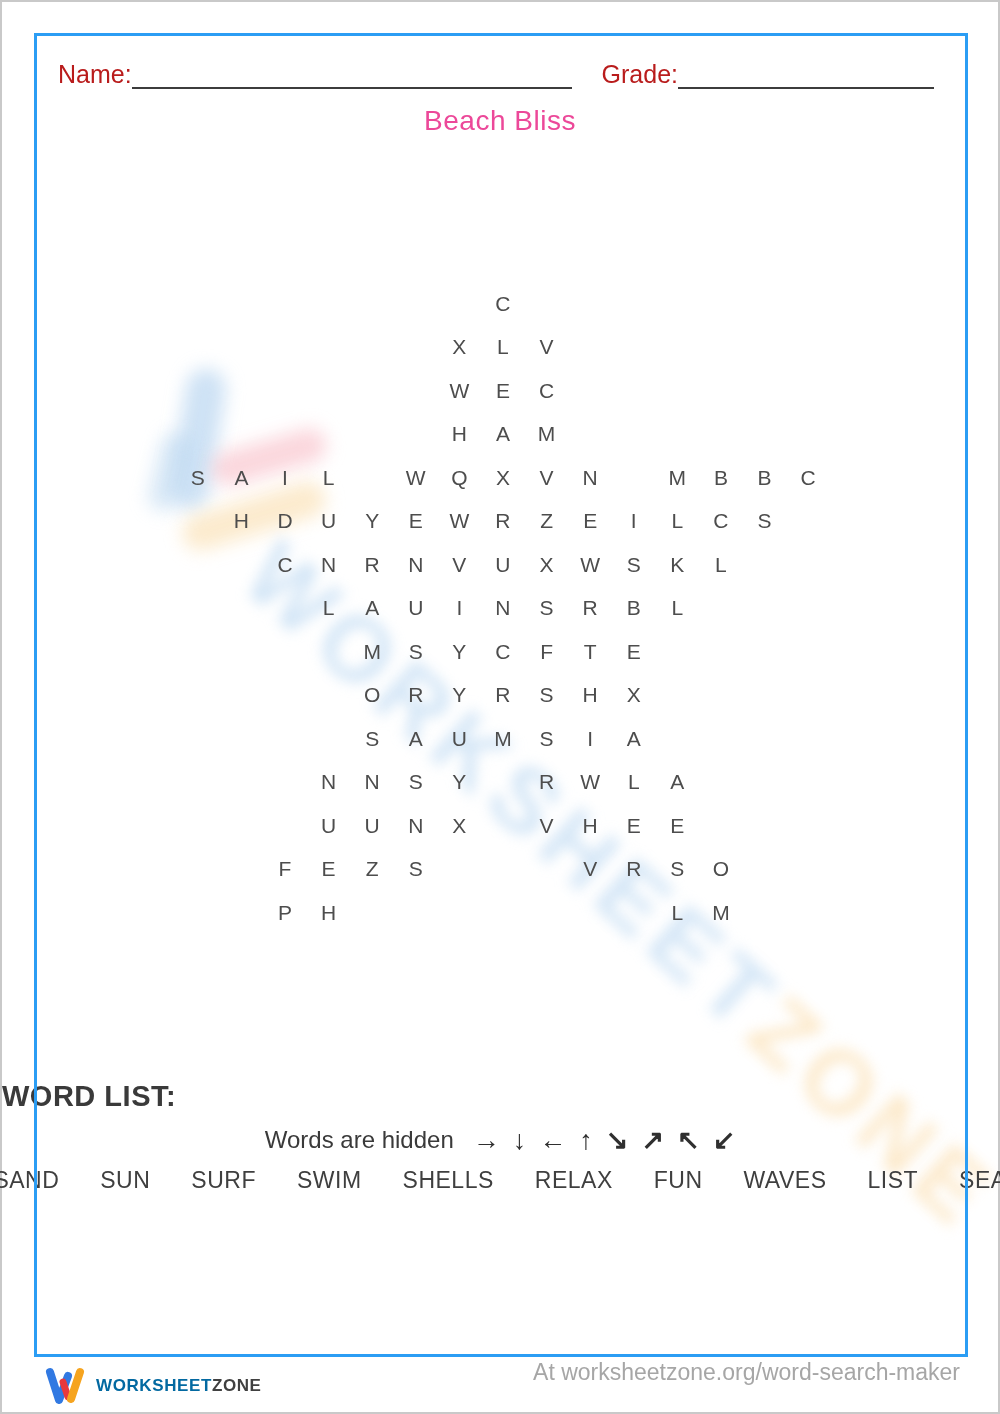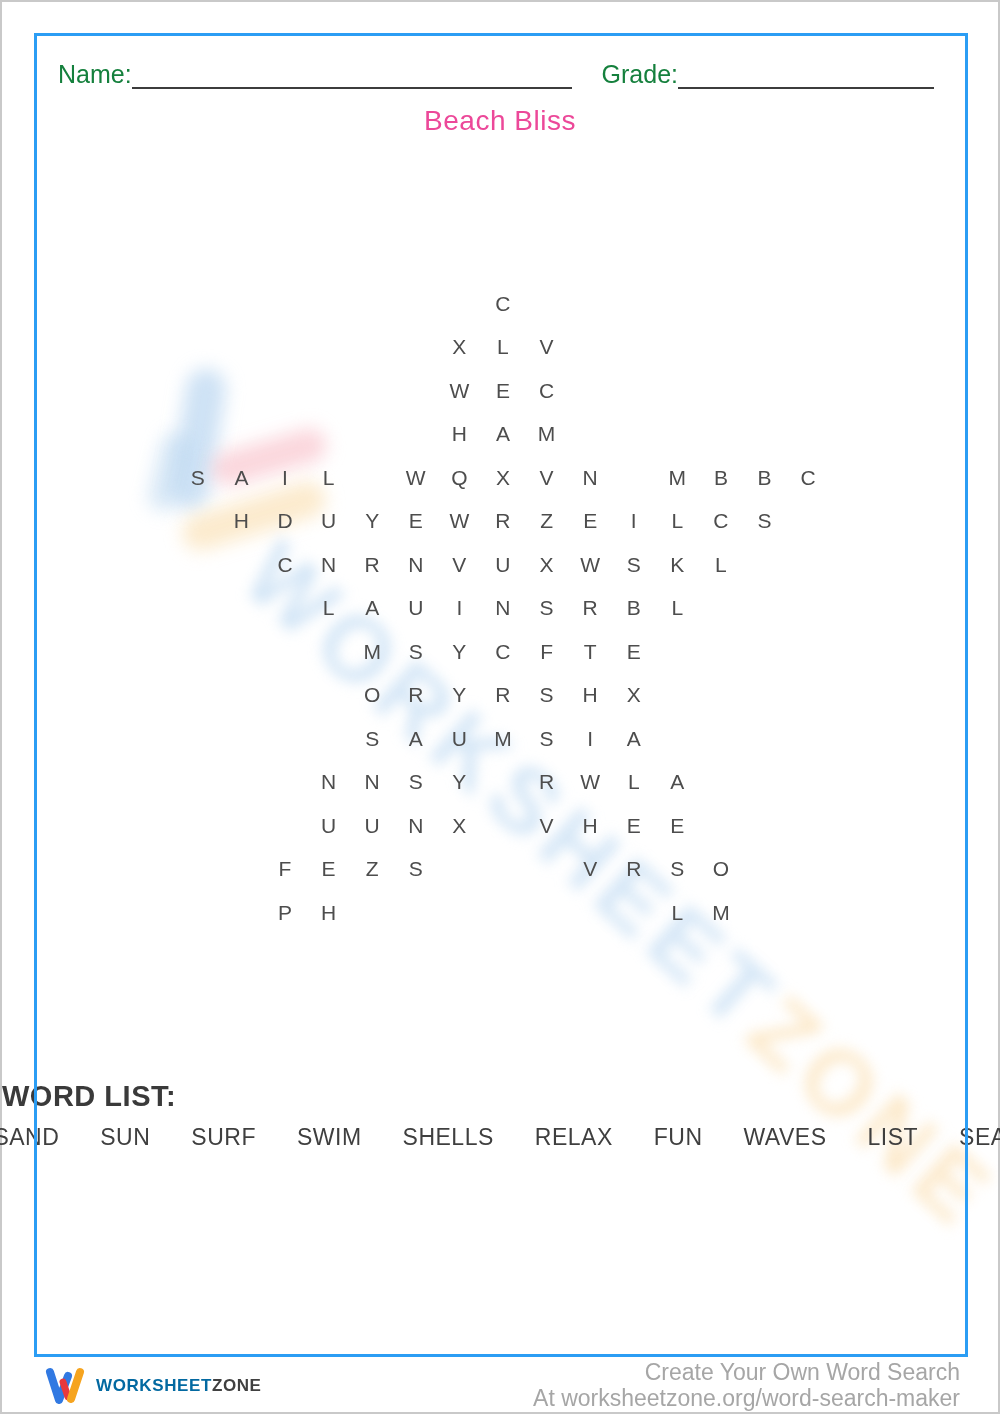--- a/index.html
+++ b/index.html
@@ -36,21 +36,21 @@
   .wm-stroke-blue2  { left:152px; top:430px; width:30px;  height:80px;  background:rgba(166,202,236,0.40); transform:rotate(14deg); }
   .wm-stroke-pink   { left:208px; top:438px; width:118px; height:34px;  background:rgba(247,182,193,0.55); transform:rotate(-16deg); }
   .wm-stroke-yellow { left:178px; top:496px; width:148px; height:36px;  background:rgba(250,219,166,0.55); transform:rotate(-17deg); }
 
   .content { position:absolute; inset:0; z-index:1; }
 
   
   .header-row {
     position:absolute; left:56px; right:64px; top:57px;
     display:flex; align-items:flex-end;
-    font-size:25px; color:#15803d;
+    font-size:25px; color:#b91c1c;
   }
   .field-label { white-space:nowrap; line-height:30px; }
   .write-line  { border-bottom:2px solid #3c3c3c; height:28px; }
   .name-line   { flex:1; margin-right:30px; }
   .grade-line  { width:256px; }
 
   .title {
     position:absolute; left:0; right:0; top:103px;
     text-align:center; font-size:28px; color:#ec4899; font-weight:500;
     letter-spacing:0.5px;
@@ -349,20 +349,32 @@
         <div class="cell"></div>
         <div class="cell"></div>
         <div class="cell">L</div>
         <div class="cell">M</div>
         <div class="cell"></div>
         <div class="cell"></div>
       </div>
 
     <div class="wordlist">
       <div class="wl-heading">WORD LIST:</div>
+      <div class="wl-hint-row">
+        <span class="hint-text">Words are hidden</span>
+
+      <span class="arrow">→</span>
+          <span class="arrow">↓</span>
+          <span class="arrow">←</span>
+          <span class="arrow">↑</span>
+          <span class="arrow">↘</span>
+          <span class="arrow">↗</span>
+          <span class="arrow">↖</span>
+          <span class="arrow">↙</span>
+        </div>
       <div class="wl-words">
 
       <span>SAND</span>
           <span>SUN</span>
           <span>SURF</span>
           <span>SWIM</span>
           <span>SHELLS</span>
           <span>RELAX</span>
           <span>FUN</span>
           <span>WAVES</span>
@@ -374,19 +386,18 @@
     <div class="footer">
       <div class="brand">
         <svg width="42" height="42" viewBox="0 0 42 42">
           <polyline points="6,7 15,35 24,11" fill="none" stroke="#3179e2" stroke-width="8" stroke-linecap="round" stroke-linejoin="round"></polyline>
           <line x1="19" y1="17" x2="24" y2="32" stroke="#e8393c" stroke-width="7" stroke-linecap="round"></line>
           <line x1="27" y1="34" x2="36" y2="7" stroke="#f6a41f" stroke-width="8" stroke-linecap="round"></line>
         </svg>
         <span class="brand-name"><span class="navy">WORKSHEET</span><span class="orange">ZONE</span></span>
       </div>
       <div class="tagline">
-        <div>Create Your Own Word Search</div>
         <div>At worksheetzone.org/word-search-maker</div>
       </div>
     </div>
 
   </div>
 </div>
 
 </body></html>

